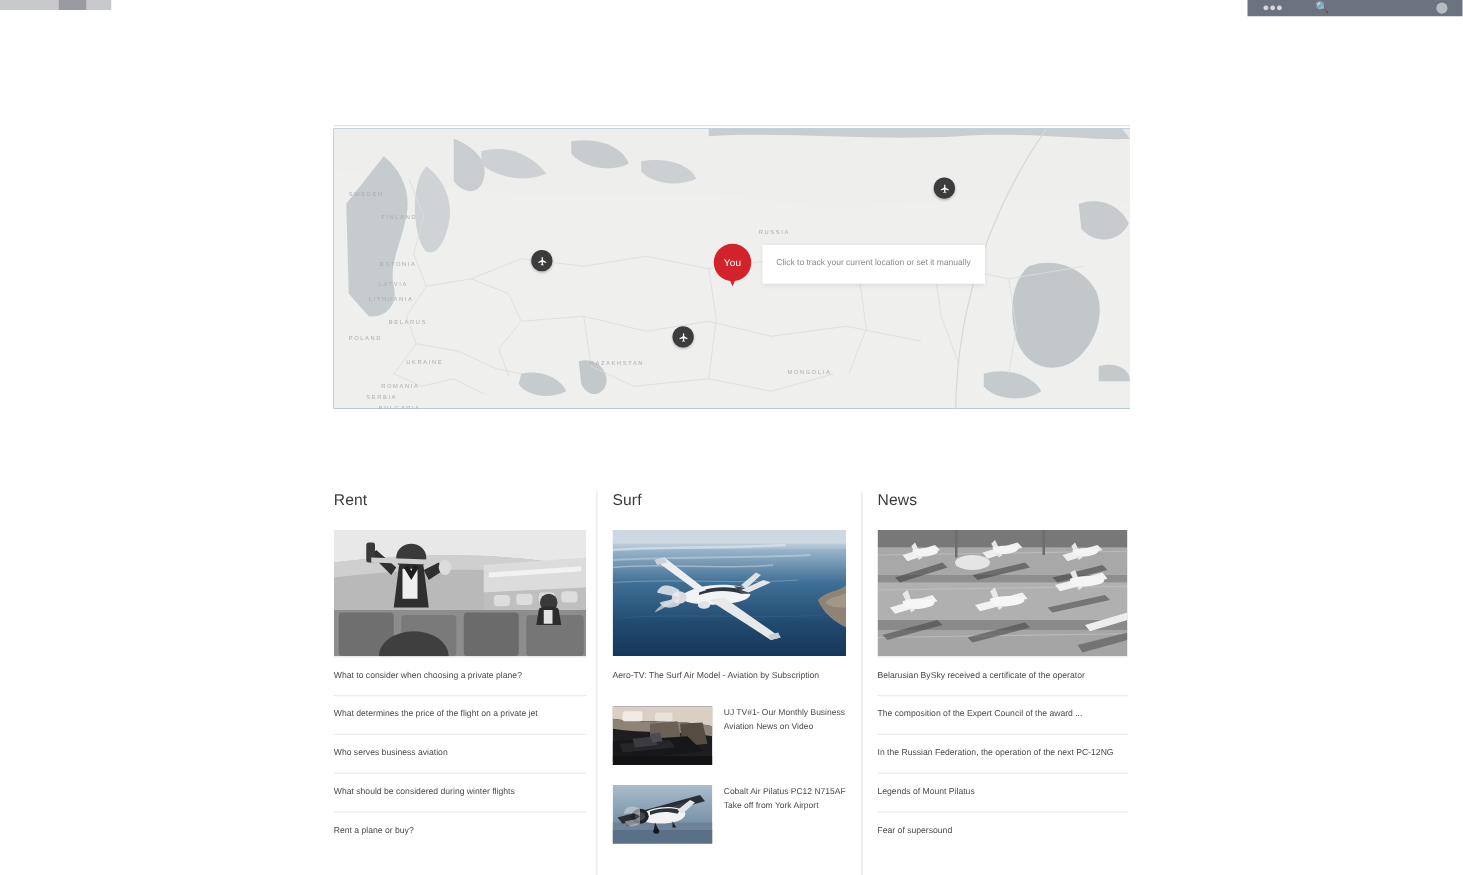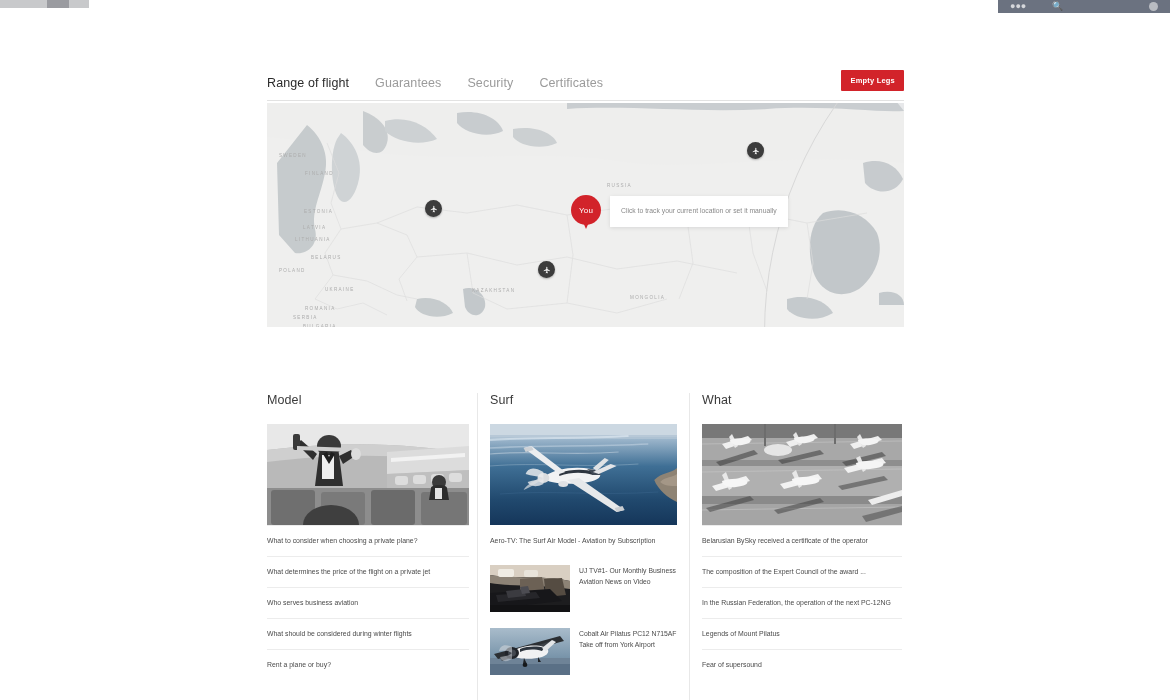--- a/index.html
+++ b/index.html
@@ -156,29 +156,20 @@
 
   <div class="chrome-left">
     <div class="tabbit"></div>
   </div>
   <div class="chrome-right">
     <span class="ci">●●●</span>
     <span class="ci">🔍</span>
     <span class="avatar"></span>
   </div>
 
-  <div class="tabs-row">
-    <div class="tabs">
-      <span class="tab active">Range of flight</span>
-      <span class="tab">Guarantees</span>
-      <span class="tab">Security</span>
-      <span class="tab">Certificates</span>
-    </div>
-    <button class="empty-legs">Empty Legs</button>
-  </div>
   <div class="tabs-underline"></div>
 
   <div class="map-wrap">
     <svg class="map-svg" width="637" height="224" viewBox="0 0 637 224">
       <defs>
         <clipPath id="globeclip">
           <path d="M-140,-60 A 520 520 0 0 1 -140 520 L 700 520 L 700 -60 Z"></path>
         </clipPath>
       </defs>
       <rect x="0" y="0" width="637" height="224" fill="#f4f4f3"></rect>
@@ -265,21 +256,21 @@
       <div class="bub">You</div>
       <div class="tail"></div>
     </div>
 
     <div class="map-tooltip">Click to track your current location or set it manually</div>
   </div>
 
   <div class="columns">
 
     <div class="col blog">
-      <div class="col-title">Model</div>
+      <div class="col-title">Rent</div>
       <div class="hero">
         <svg viewBox="0 0 202 101" preserveAspectRatio="none">
           <rect width="202" height="101" fill="#b9b9b9"></rect>
 
           <path d="M0,0 L202,0 L202,30 C150,20 80,16 0,26 Z" fill="#e8e8e8"></path>
           <path d="M0,26 C80,16 150,20 202,30 L202,40 C150,31 80,28 0,38 Z" fill="#cfcfcf"></path>
 
           <path d="M120,28 L202,22 L202,46 L120,50 Z" fill="#dcdcdc"></path>
           <path d="M124,34 L198,29 L198,33 L124,38 Z" fill="#f2f2f2"></path>
 
@@ -430,21 +421,21 @@
             <path d="M34,30 L33,36 L37,36 Z" fill="#1f2226"></path>
             <ellipse cx="35" cy="37" rx="2.4" ry="2" fill="#15181b"></ellipse>
             <path d="M48,29 L48,34 L51,34 Z" fill="#1f2226"></path>
           </svg>
         </div>
         <div class="vid-title">Cobalt Air Pilatus PC12 N715AF Take off from York Airport</div>
       </div>
     </div>
 
     <div class="col news">
-      <div class="col-title">What</div>
+      <div class="col-title">News</div>
       <div class="hero">
         <svg viewBox="0 0 200 101" preserveAspectRatio="none">
           <rect width="200" height="101" fill="#9a9a9a"></rect>
 
           <rect x="0" y="0" width="200" height="14" fill="#787878"></rect>
           <rect x="0" y="14" width="200" height="22" fill="#a8a8a8"></rect>
           <rect x="0" y="36" width="200" height="6" fill="#8e8e8e"></rect>
           <rect x="0" y="42" width="200" height="30" fill="#b0b0b0"></rect>
           <rect x="0" y="72" width="200" height="8" fill="#8a8a8a"></rect>
           <rect x="0" y="80" width="200" height="21" fill="#a5a5a5"></rect>

